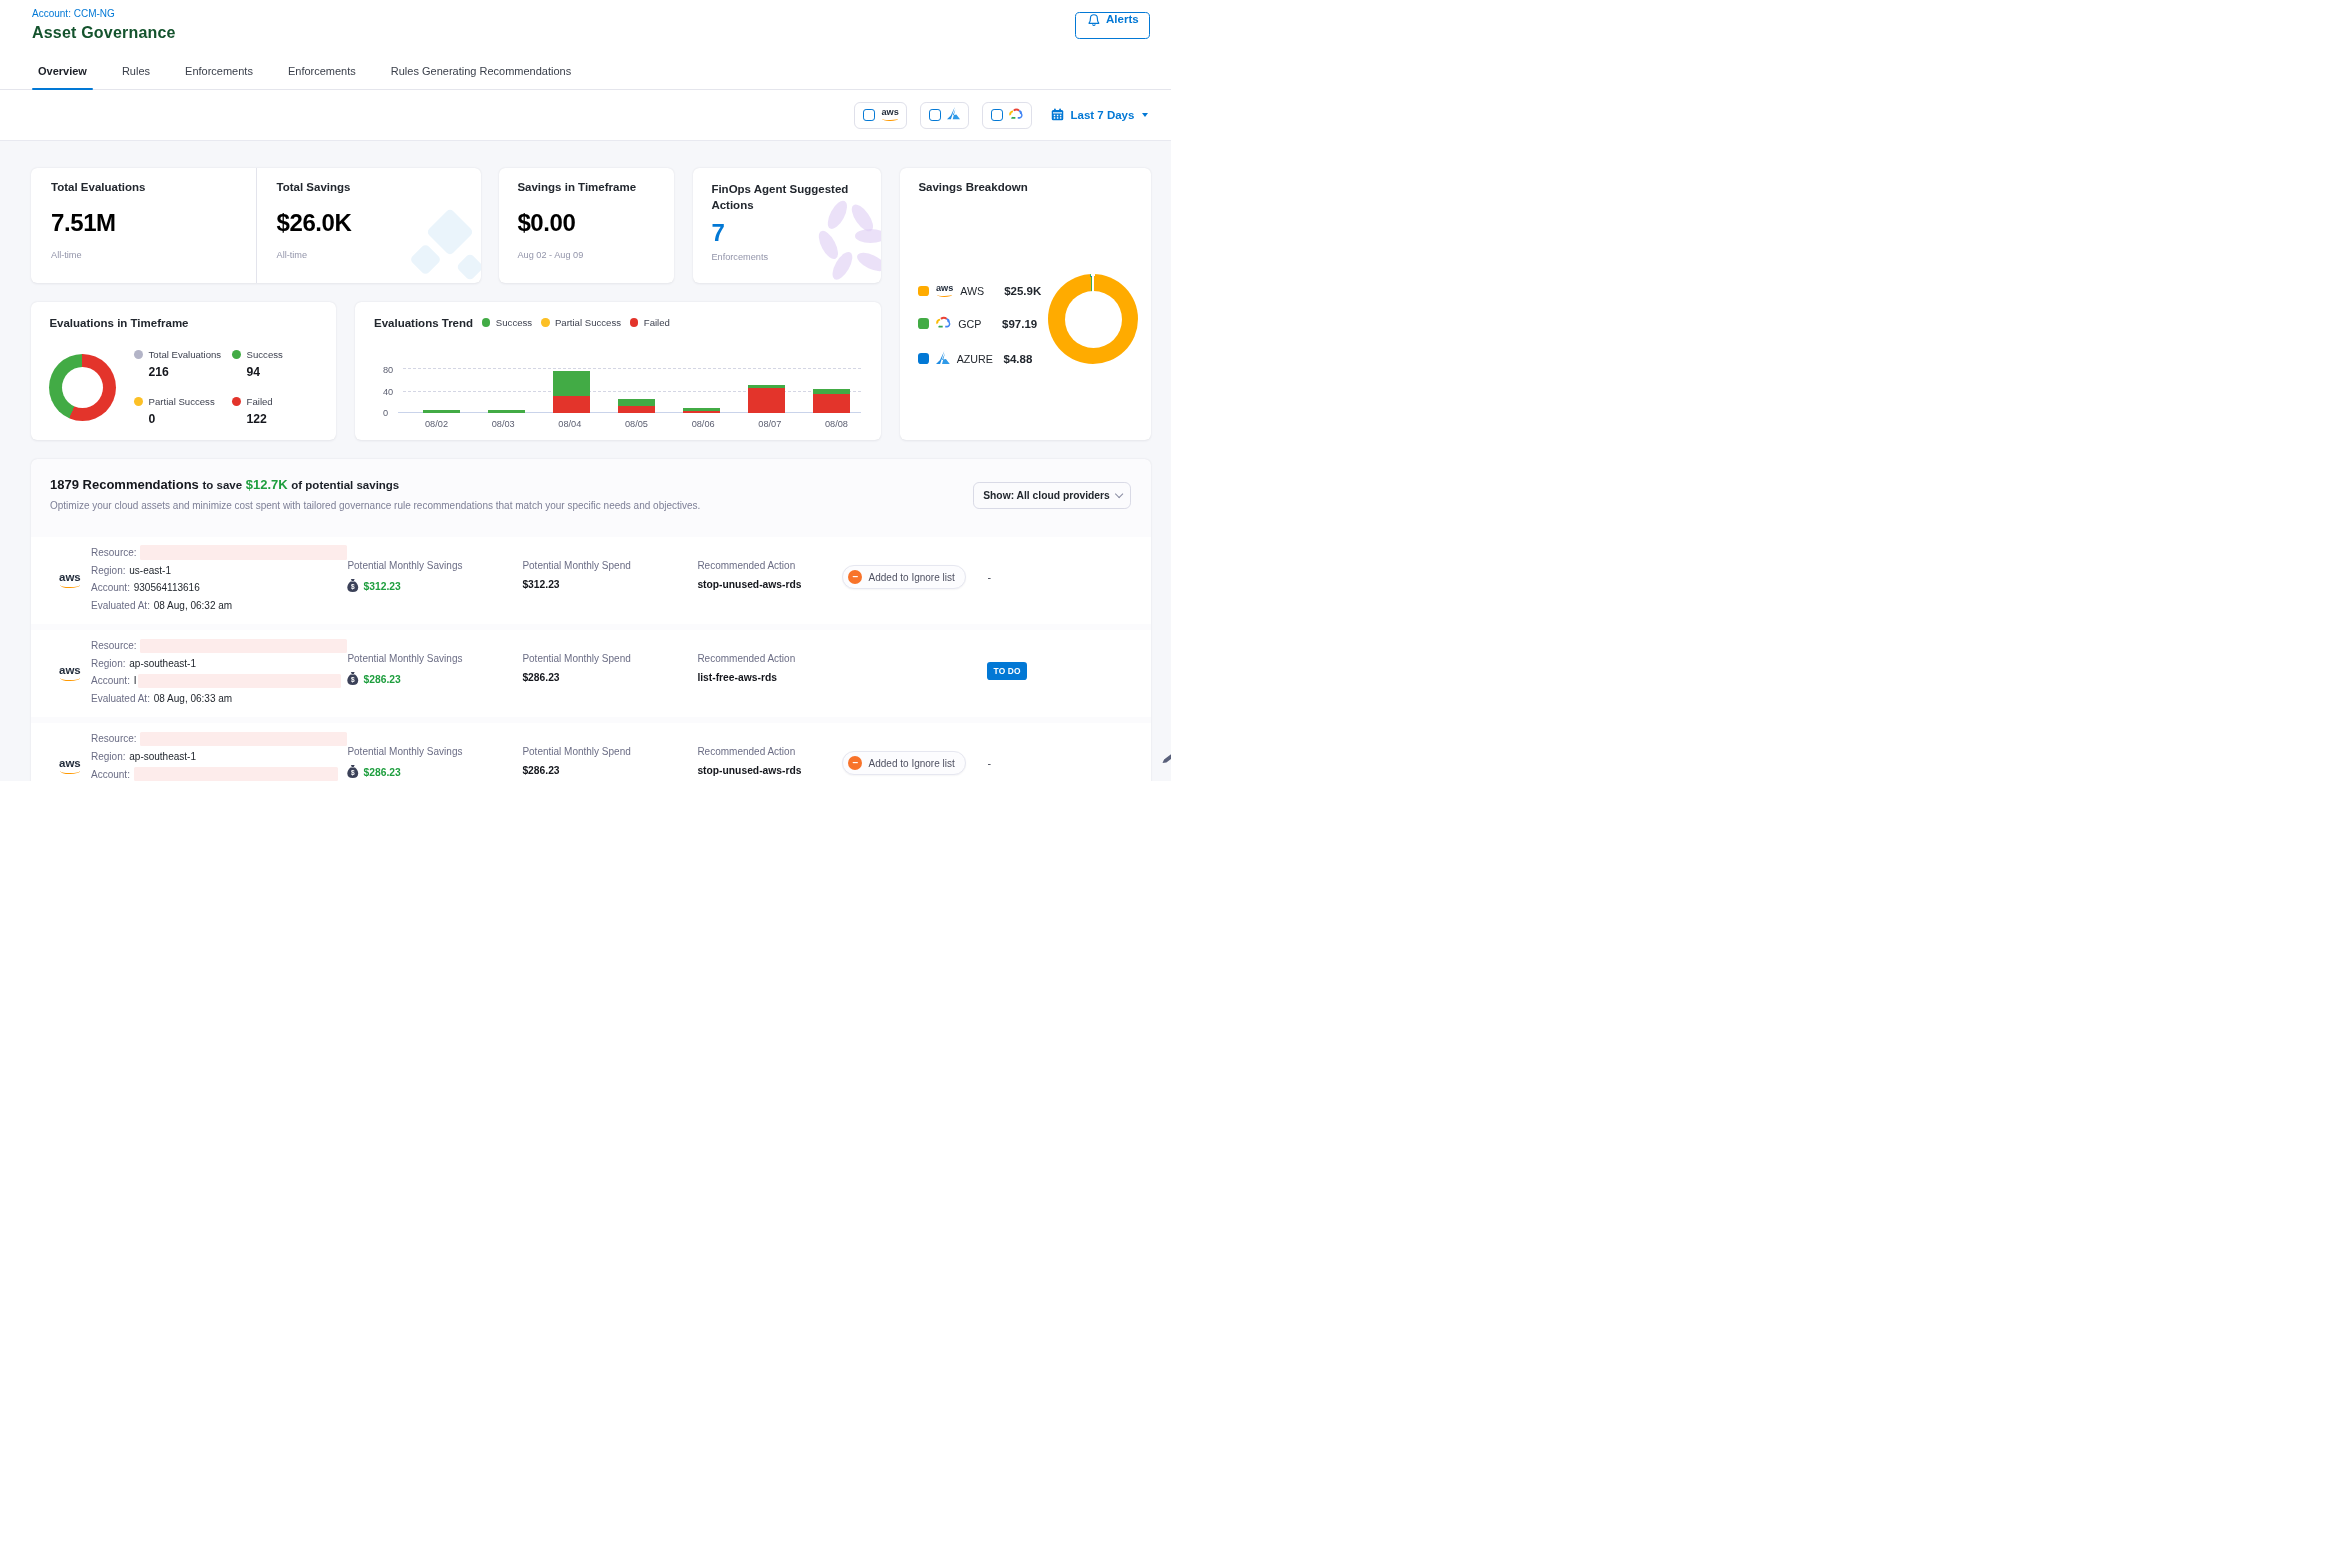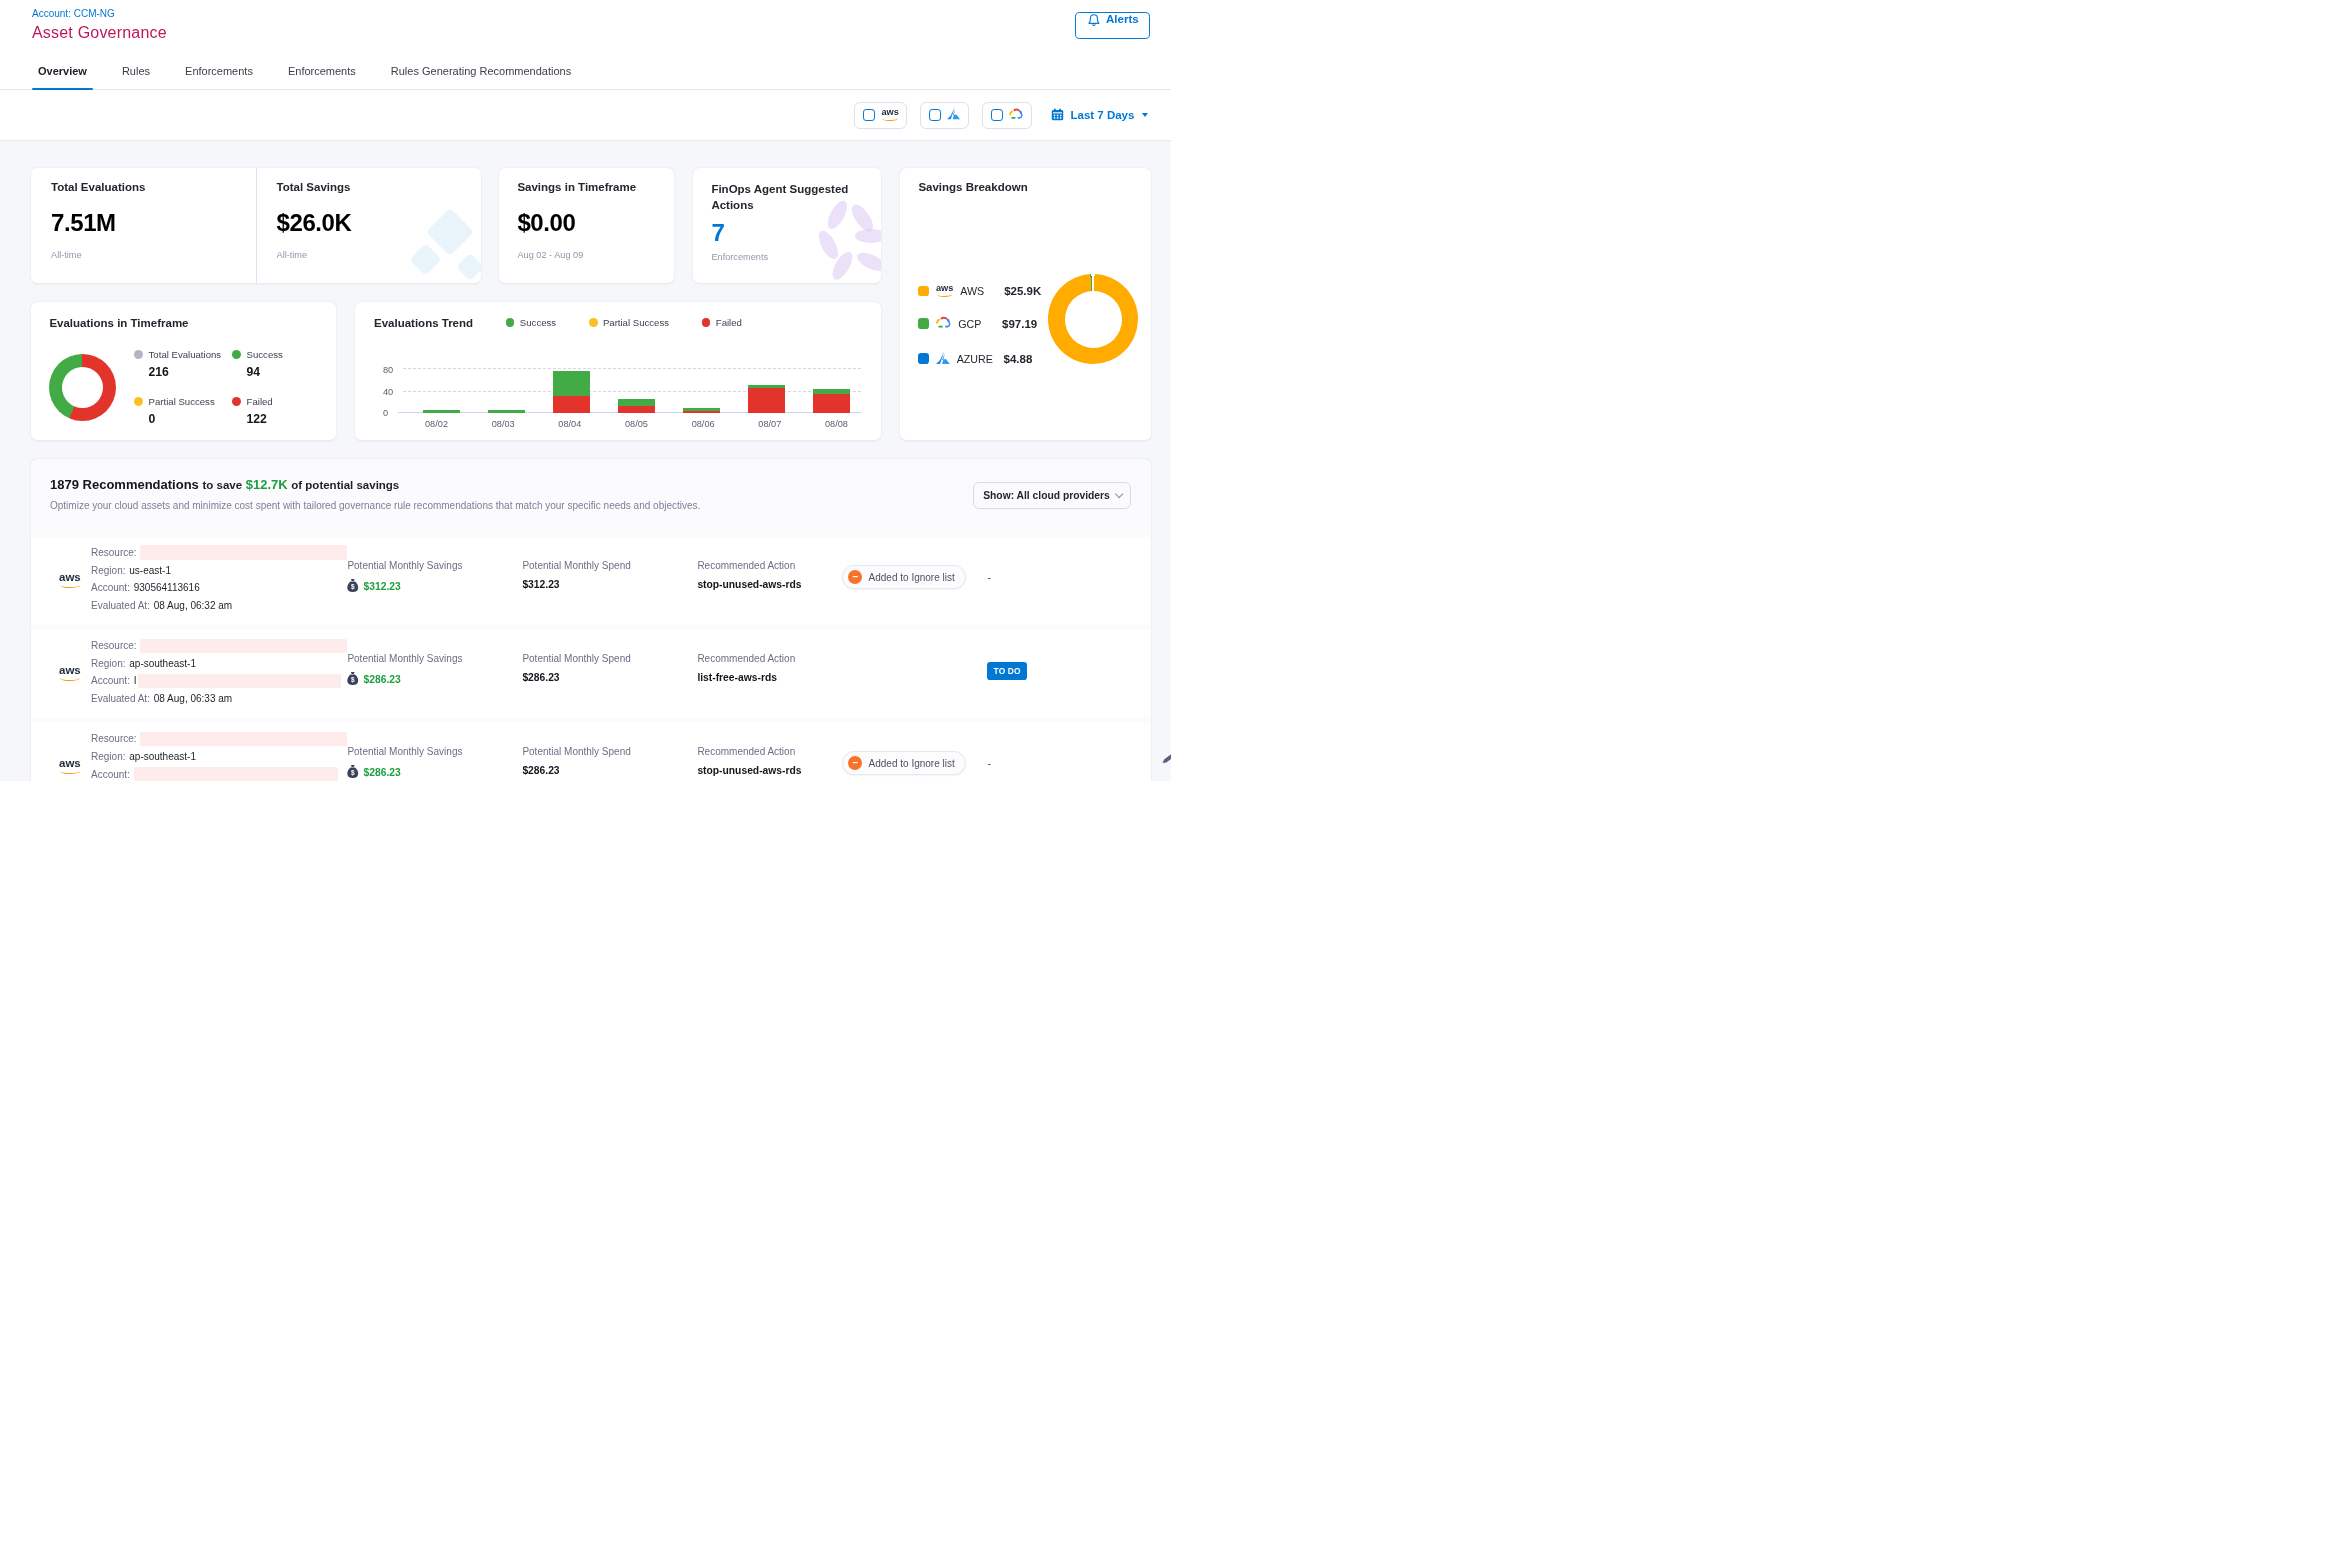--- a/index.html
+++ b/index.html
@@ -3,21 +3,21 @@
 <meta charset="utf-8">
 <style>
   * { margin:0; padding:0; box-sizing:border-box; }
   html,body { width:1171px; height:781px; overflow:hidden; background:#fff;
     font-family:"Liberation Sans","DejaVu Sans",sans-serif; color:#22272e; }
   .page { position:relative; width:1171px; height:781px; }
 
   
   .hdr { height:53px; background:#fff; padding:7.7px 20.7px 0 32px; position:relative; }
   .hdr .acct { font-size:10px; color:#0278d5; cursor:pointer; }
-  .hdr .title { font-size:16px; font-weight:normal; color:#be185d; margin-top:5.4px; letter-spacing:0.2px; }
+  .hdr .title { font-size:16px; font-weight:bold; color:#14532d; margin-top:5.4px; letter-spacing:0.2px; }
   .alerts-btn { position:absolute; right:20.7px; top:12.2px; height:27px; padding:0 10.7px;
     border:1.1px solid #0278d5; border-radius:4.6px; background:#fff; display:flex;
     align-items:flex-start; gap:5.4px; color:#0278d5; font-size:11.5px; font-weight:bold; cursor:pointer; }
 
   
   .tabbar { height:37px; background:#fff; border-bottom:0.8px solid #e4e5ec;
     display:flex; align-items:stretch; padding-left:38px; gap:35px; }
   .tab { display:flex; align-items:center; font-size:11px; color:#3b404b;
     position:relative; cursor:pointer; white-space:nowrap; }
   .tab.active { font-weight:bold; color:#1b1f27; }
@@ -75,21 +75,21 @@
   #eval-donut { width:67px; height:67px; left:18.4px; top:52px; }
   #eval-donut::after { width:41px; height:41px; }
   .ev-legend { position:absolute; left:103px; top:47px; display:grid;
     grid-template-columns:98px 92px; grid-row-gap:17.6px; }
   .ev-item .lab { display:flex; align-items:center; gap:5.4px; font-size:9.6px; color:#3e4250; }
   .ev-item .val { font-size:12.2px; font-weight:bold; color:#14161c; margin:4.6px 0 0 14.5px; }
   .dot { width:9.2px; height:9.2px; border-radius:50%; flex:0 0 auto; }
 
   
   .cardF { left:355px; top:161px; width:526px; height:138px; padding:14.5px 0 0 19px; }
-  .trend-head { display:flex; align-items:center; gap:33px; }
+  .trend-head { display:flex; align-items:center; gap:9px; }
   .tl-item { display:flex; align-items:center; gap:5.4px; font-size:9.6px; color:#3e4250; }
   .tl-item .dot { width:8.4px; height:8.4px; }
   .plot { position:relative; height:60px; margin:24.5px 20px 0 29px; }
   .gline { position:absolute; left:0; right:0; border-top:1.5px dashed #d4d6e4; }
   .baseline { position:absolute; left:-4.6px; right:0; bottom:0; border-bottom:1.5px solid #c9d3ea; }
   .ytick { position:absolute; left:-20px; font-size:9.2px; color:#5b5e70; }
   .bars { position:absolute; left:9.2px; right:0; top:0; bottom:0;
     display:flex; justify-content:space-between; align-items:flex-end; padding:0 10.7px; }
   .bar-col { width:37px; display:flex; flex-direction:column; justify-content:flex-end; height:100%; }
   .bar-col div { width:100%; }

